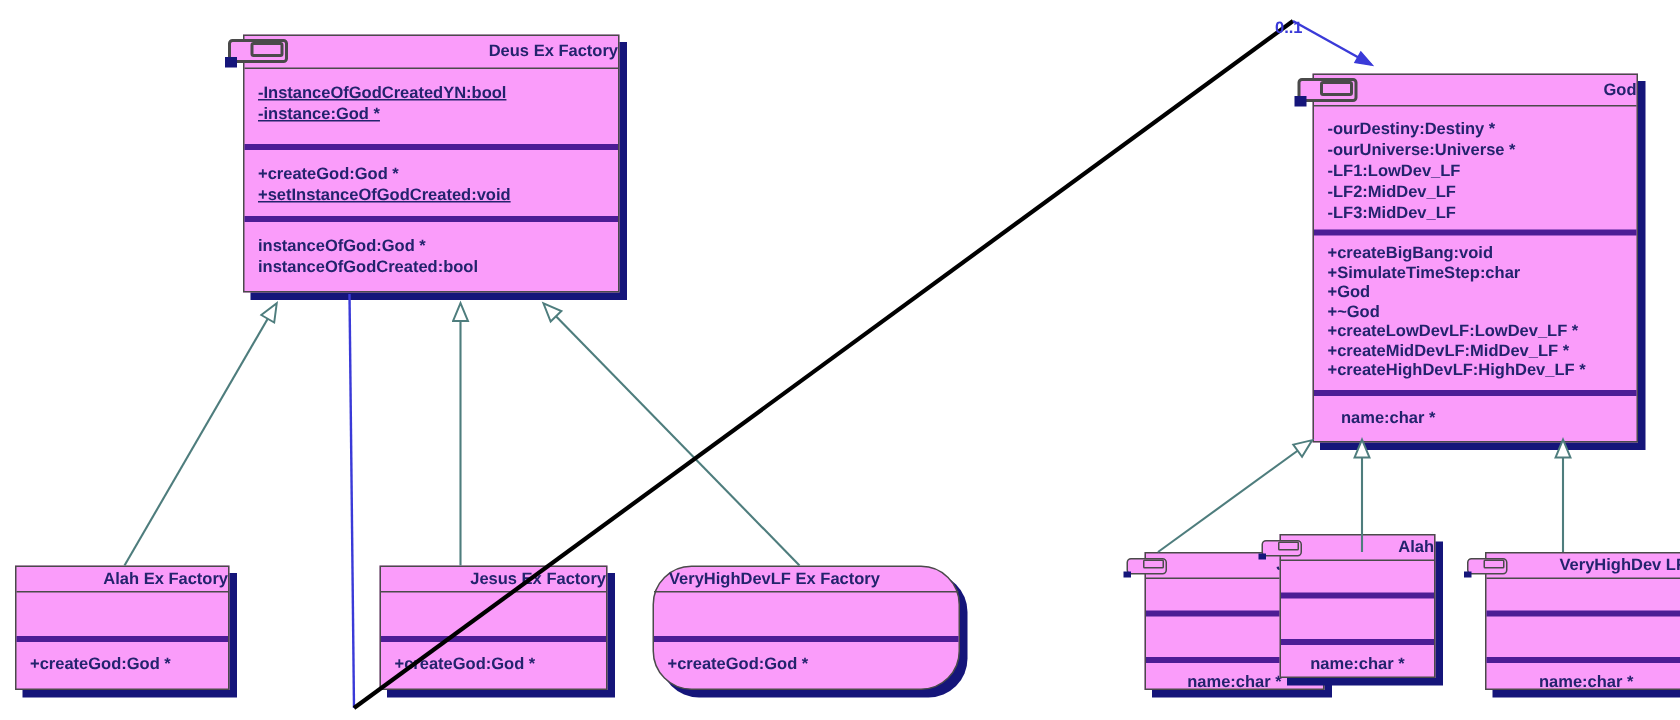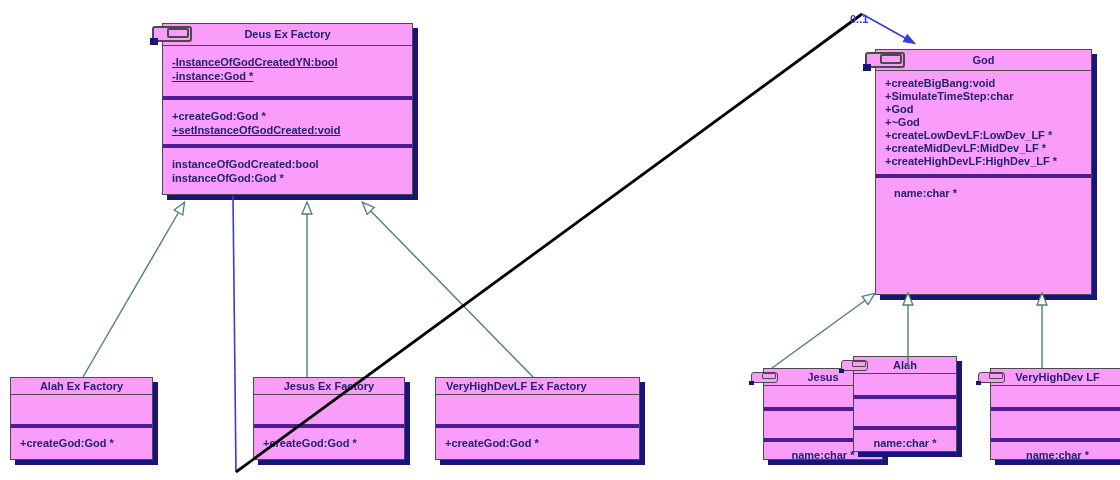--- a/index.html
+++ b/index.html
@@ -1,20 +1,20 @@
 <!DOCTYPE html>
 <html><head>
 <meta charset="utf-8">
 <style>
   html,body{margin:0;padding:0;background:#ffffff;}
   #canvas{position:relative;width:1120px;height:480px;overflow:hidden;background:#ffffff;
           font-family:"Liberation Sans",sans-serif;}
   .cls{position:absolute;box-sizing:border-box;background:#FA9CFA;border:1px solid #4a4a4a;
        box-shadow:5px 5px 0 0 #15157A;color:#23236D;font-weight:bold;font-size:11px;}
-  .cls .title{text-align:center;border-bottom:1px solid #4a4a4a;white-space:nowrap;overflow:hidden;}
+  .cls .title{text-align:right;border-bottom:1px solid #4a4a4a;white-space:nowrap;overflow:hidden;}
   .title.t21{line-height:21px;height:21px;}
   .title.t20{line-height:20px;height:20px;}
   .title.t16{line-height:16px;height:16px;}
   .title.left{text-align:left;padding-left:10px;}
   .sec{border-bottom:4px solid #4c1d95;}
   .sec.last{border-bottom:none;}
   .row{padding-left:9px;line-height:14px;height:14px;white-space:nowrap;}
   .row.c{text-align:center;padding-left:0;}
   .row.h13{line-height:13px;height:13px;}
   .u{text-decoration:underline;}
@@ -44,28 +44,35 @@
     <div class="title t21">Deus Ex Factory</div>
     <div class="sec" style="padding:9px 0 13px;">
       <div class="row u">-InstanceOfGodCreatedYN:bool</div>
       <div class="row u">-instance:God *</div>
     </div>
     <div class="sec" style="padding:9px 0 7px;">
       <div class="row">+createGod:God *</div>
       <div class="row u">+setInstanceOfGodCreated:void</div>
     </div>
     <div class="sec last" style="padding:9px 0 0;">
+      <div class="row">instanceOfGod:God *</div>
       <div class="row">instanceOfGodCreated:bool</div>
-      <div class="row">instanceOfGod:God *</div>
     </div>
   </div>
 
   <div class="cls" style="left:875px;top:49px;width:217px;height:246px;">
     <span class="cicon lg"></span>
     <div class="title t20">God</div>
+    <div class="sec" style="padding:8px 0 4px;">
+      <div class="row">-ourDestiny:Destiny *</div>
+      <div class="row">-ourUniverse:Universe *</div>
+      <div class="row">-LF1:LowDev_LF</div>
+      <div class="row">-LF2:MidDev_LF</div>
+      <div class="row">-LF3:MidDev_LF</div>
+    </div>
     <div class="sec" style="padding:6px 0 6px;">
       <div class="row h13">+createBigBang:void</div>
       <div class="row h13">+SimulateTimeStep:char</div>
       <div class="row h13">+God</div>
       <div class="row h13">+~God</div>
       <div class="row h13">+createLowDevLF:LowDev_LF *</div>
       <div class="row h13">+createMidDevLF:MidDev_LF *</div>
       <div class="row h13">+createHighDevLF:HighDev_LF *</div>
     </div>
     <div class="sec last" style="padding:8px 0 0;">
@@ -82,21 +89,21 @@
   </div>
 
   <div class="cls" style="left:253px;top:377px;width:152px;height:83px;">
     <div class="title t16">Jesus Ex Factory</div>
     <div class="sec" style="height:29px;"></div>
     <div class="sec last" style="padding:8px 0 0;">
       <div class="row">+createGod:God *</div>
     </div>
   </div>
 
-  <div class="cls" style="left:435px;top:377px;width:205px;height:83px;">
+  <div class="cls" style="left:435px;top:377px;width:205px;height:83px;border-radius:26px;">
     <div class="title t16 left">VeryHighDevLF Ex Factory</div>
     <div class="sec" style="height:29px;"></div>
     <div class="sec last" style="padding:8px 0 0;">
       <div class="row">+createGod:God *</div>
     </div>
   </div>
 
   <div class="cls" style="left:763px;top:368px;width:120px;height:92px;">
     <span class="cicon sm"></span>
     <div class="title t16">Jesus</div>

